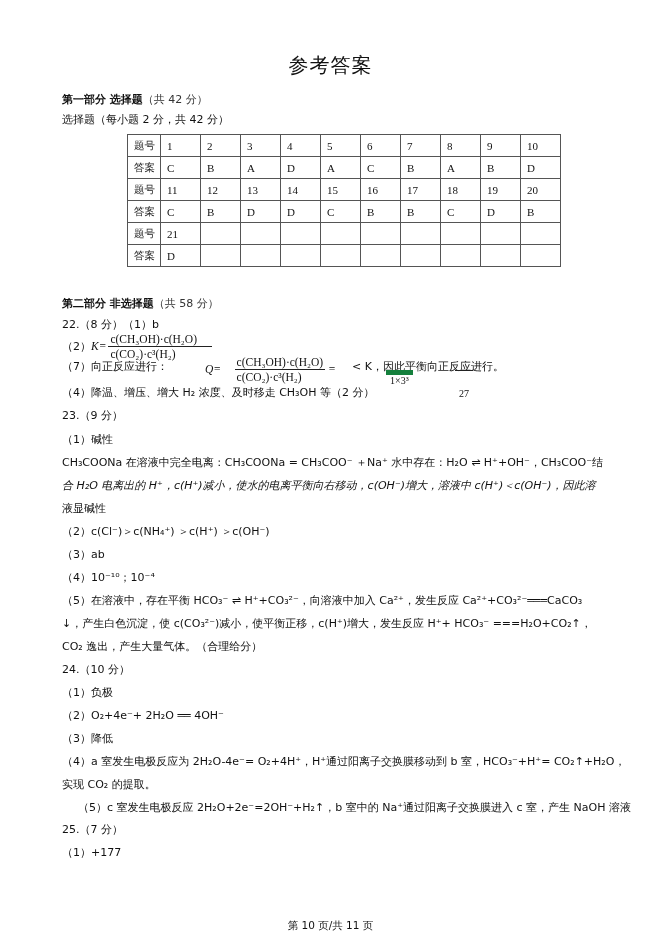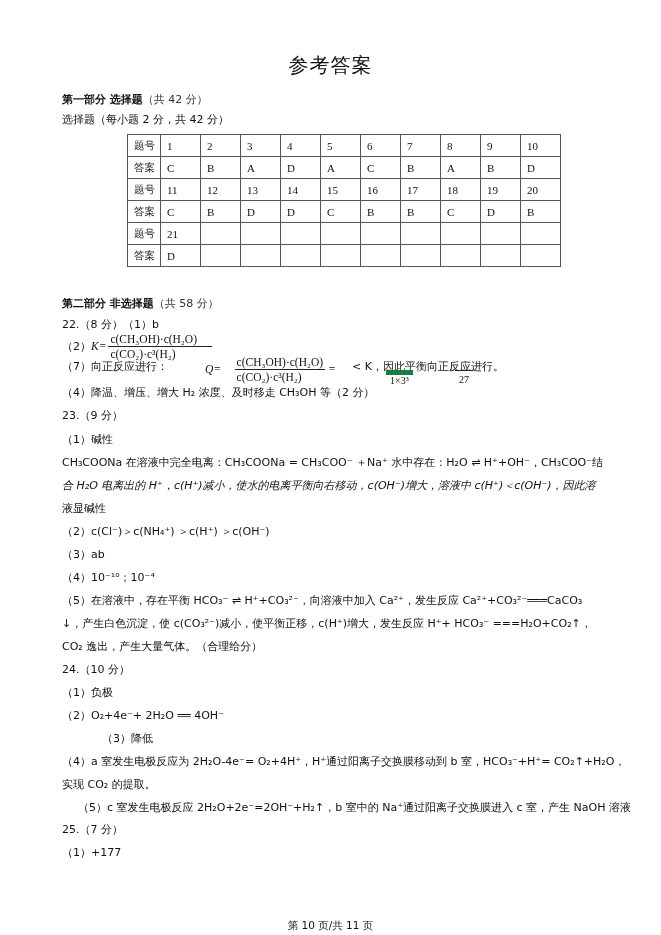--- a/index.html
+++ b/index.html
@@ -127,40 +127,40 @@
 </div>
 
 <div class="abs line" style="left:62px; top:360px;">（7）向正反应进行：</div>
 <div class="abs line" style="left:205px; top:355px;">
   <span class="en italic">Q=</span>
   <span class="frac en" style="margin-left:10px;"><span class="num">c(CH₃OH)·c(H₂O)</span><span class="den">c(CO₂)·c³(H₂)</span></span>
   <span class="en">=</span>
 </div>
 <div class="abs line" style="left:352px; top:360px;">&lt; K，因此平衡向正反应进行。</div>
 <div class="abs en" style="left:386px; top:370px; font-size:10px; border-top:5px solid #15803d; padding:0 4px;">1×3³</div>
-<div class="abs en" style="left:455px; top:370px; font-size:10px; border-top:1px solid #222; padding:3px 4px;">27</div>
+<div class="abs en" style="left:455px; top:370px; font-size:10px; border-top:1px solid #222; padding:17px 4px;">27</div>
 
 <div class="abs line" style="left:62px; top:386px;">（4）降温、增压、增大 H₂ 浓度、及时移走 CH₃OH 等（2 分）</div>
 
 <div class="abs line" style="left:62px; top:409px;">23.（9 分）</div>
 <div class="abs line" style="left:62px; top:433px;">（1）碱性</div>
 <div class="abs line" style="left:62px; top:456px;">CH₃COONa 在溶液中完全电离：CH₃COONa = CH₃COO⁻ ＋Na⁺ 水中存在：H₂O ⇌ H⁺+OH⁻，CH₃COO⁻结</div>
 <div class="abs line" style="left:62px; top:479px;font-style:italic;">合 H₂O 电离出的 H⁺，c(H⁺)减小，使水的电离平衡向右移动，c(OH⁻)增大，溶液中 c(H⁺)＜c(OH⁻)，因此溶</div>
 <div class="abs line" style="left:62px; top:502px;">液显碱性</div>
 <div class="abs line" style="left:62px; top:525px;">（2）c(Cl⁻)＞c(NH₄⁺) ＞c(H⁺) ＞c(OH⁻)</div>
 <div class="abs line" style="left:62px; top:548px;">（3）ab</div>
 <div class="abs line" style="left:62px; top:571px;">（4）10⁻¹⁰；10⁻⁴</div>
 <div class="abs line" style="left:62px; top:594px;">（5）在溶液中，存在平衡 HCO₃⁻ ⇌ H⁺+CO₃²⁻，向溶液中加入 Ca²⁺，发生反应 Ca²⁺+CO₃²⁻═══CaCO₃</div>
 <div class="abs line" style="left:62px; top:617px;">↓，产生白色沉淀，使 c(CO₃²⁻)减小，使平衡正移，c(H⁺)增大，发生反应 H⁺+ HCO₃⁻ ===H₂O+CO₂↑，</div>
 <div class="abs line" style="left:62px; top:640px;">CO₂ 逸出，产生大量气体。（合理给分）</div>
 
 <div class="abs line" style="left:62px; top:663px;">24.（10 分）</div>
 <div class="abs line" style="left:62px; top:686px;">（1）负极</div>
 <div class="abs line" style="left:62px; top:709px;">（2）O₂+4e⁻+ 2H₂O ══ 4OH⁻</div>
-<div class="abs line" style="left:62px; top:732px;margin-left:40px;">（3）降低</div>
+<div class="abs line" style="left:62px; top:732px;">（3）降低</div>
 <div class="abs line" style="left:62px; top:755px;">（4）a 室发生电极反应为 2H₂O-4e⁻= O₂+4H⁺，H⁺通过阳离子交换膜移动到 b 室，HCO₃⁻+H⁺= CO₂↑+H₂O，</div>
 <div class="abs line" style="left:62px; top:778px;">实现 CO₂ 的提取。</div>
 <div class="abs line" style="left:78px; top:801px;">（5）c 室发生电极反应 2H₂O+2e⁻=2OH⁻+H₂↑，b 室中的 Na⁺通过阳离子交换膜进入 c 室，产生 NaOH 溶液</div>
 
 <div class="abs line" style="left:62px; top:823px;">25.（7 分）</div>
 <div class="abs line" style="left:62px; top:846px;">（1）+177</div>
 
 <div class="abs footer">第 10 页/共 11 页</div>
 
 </body></html>

